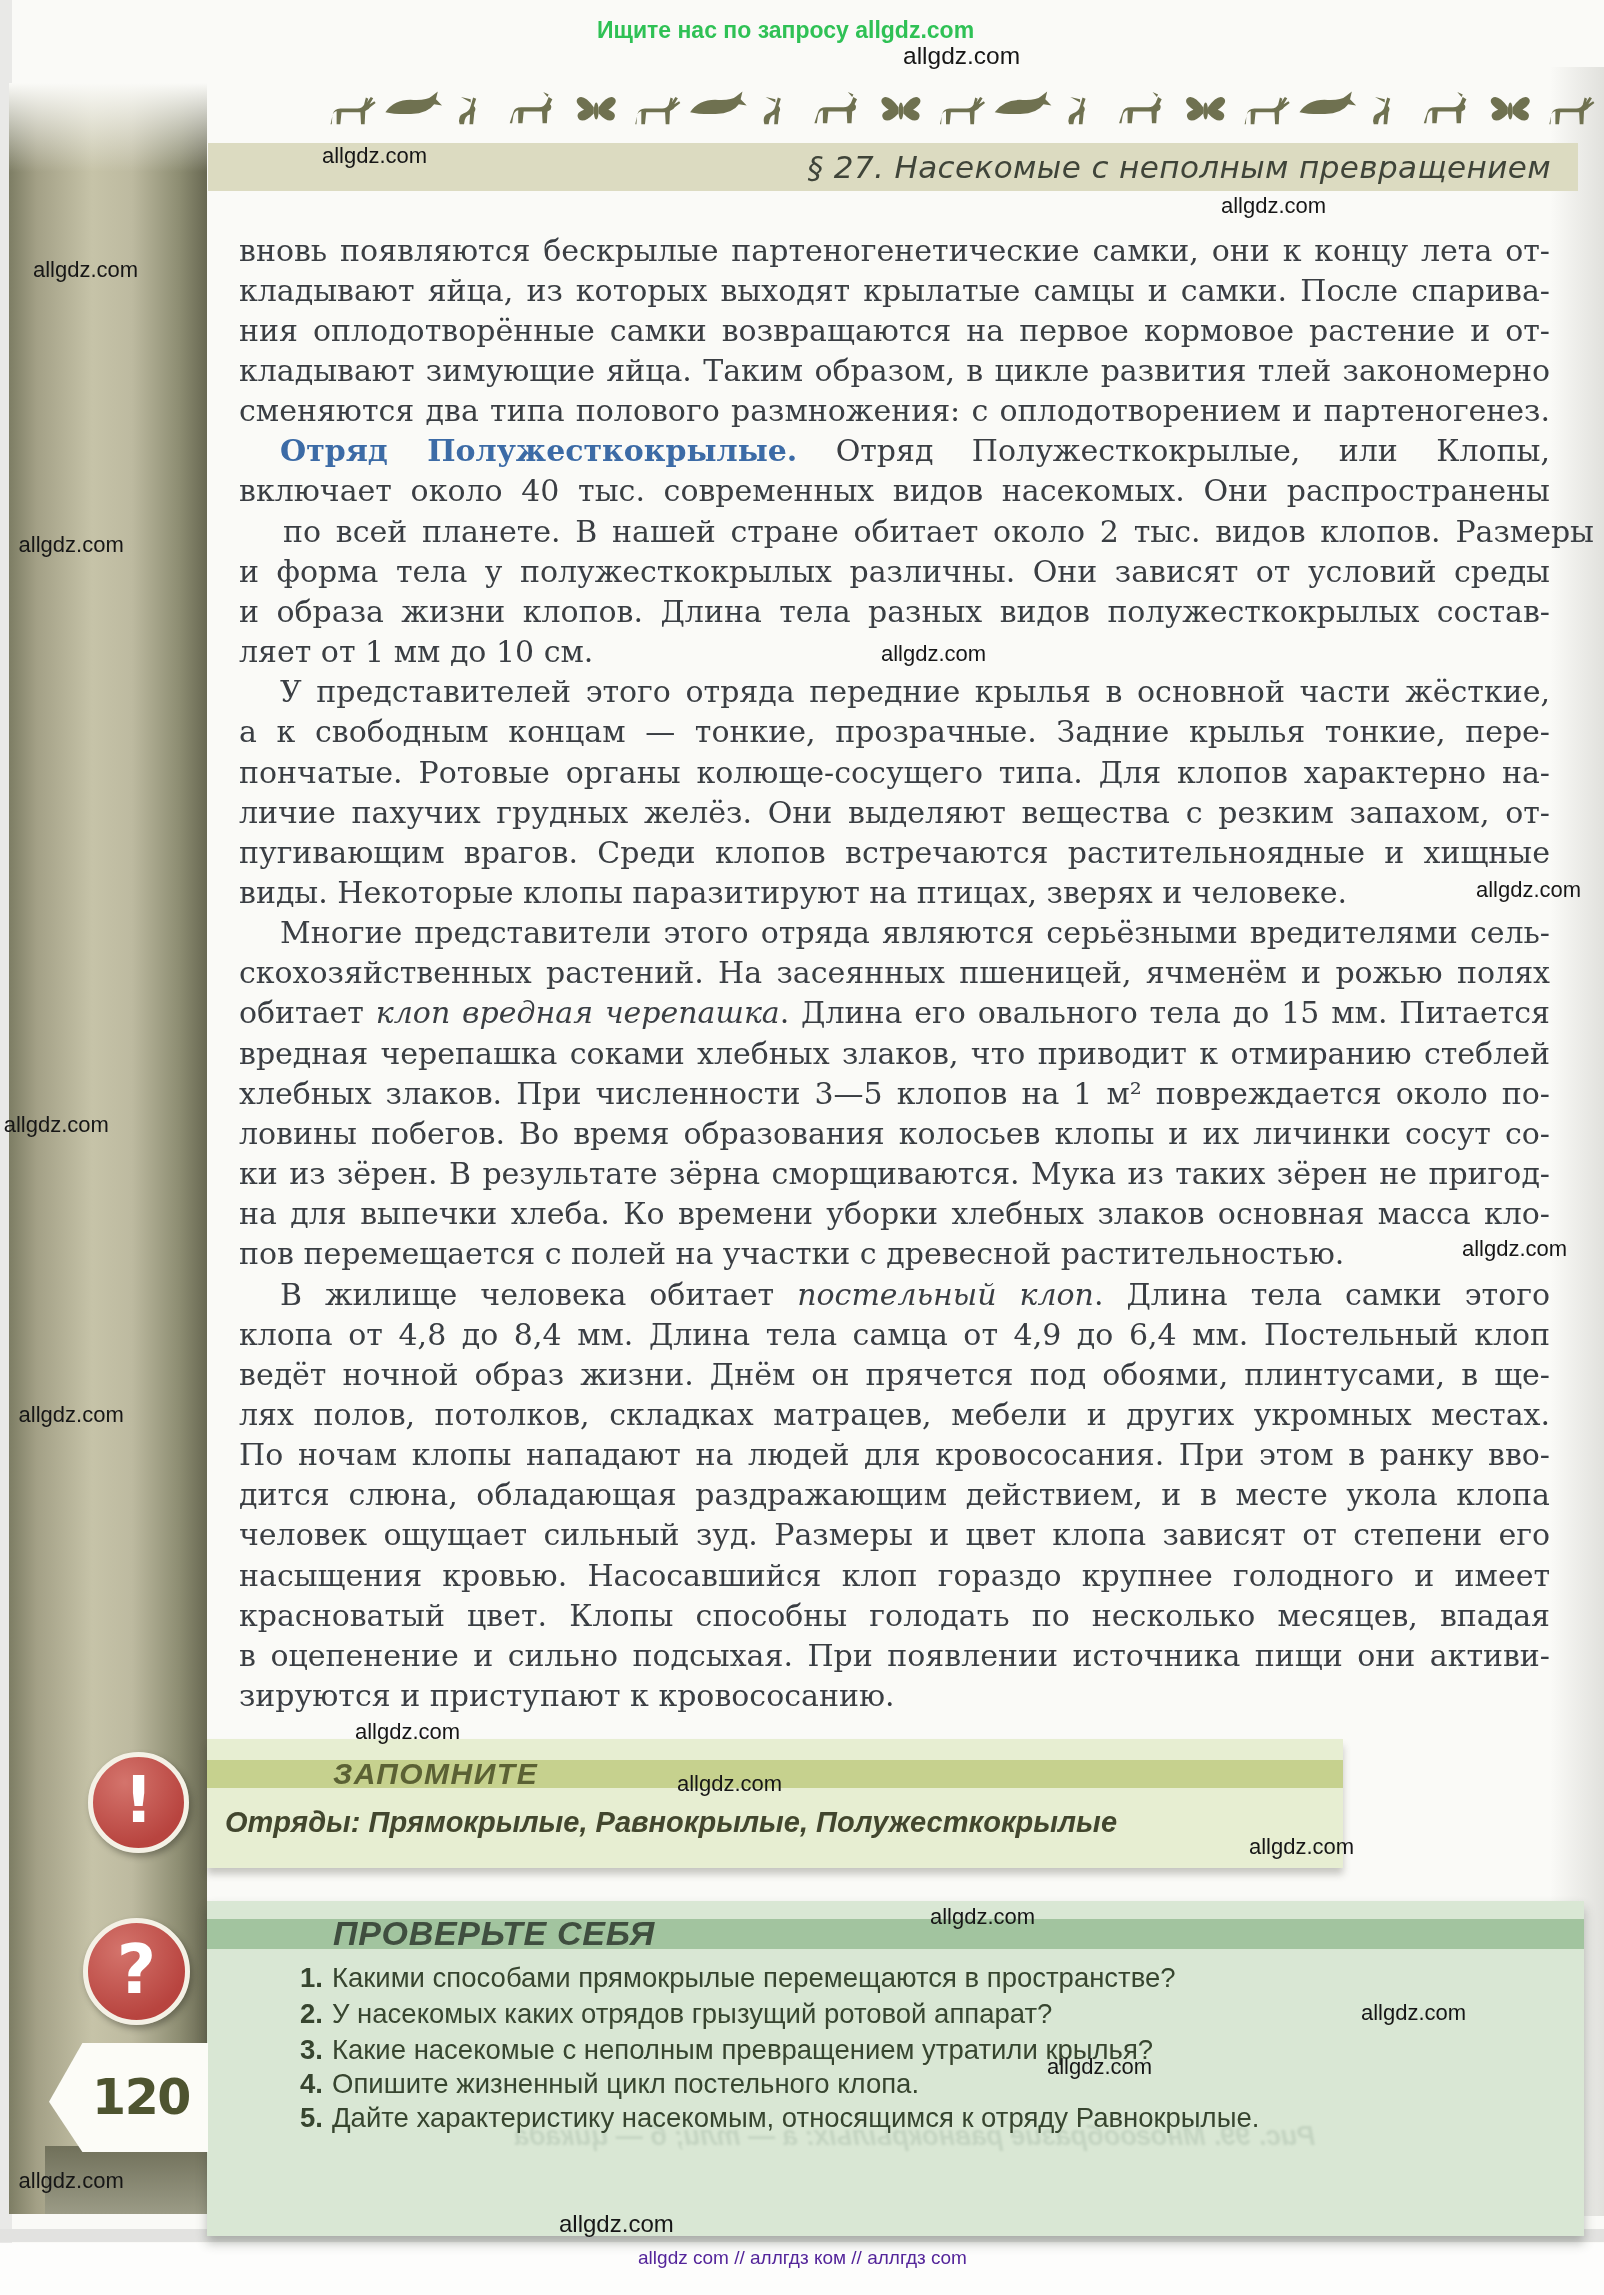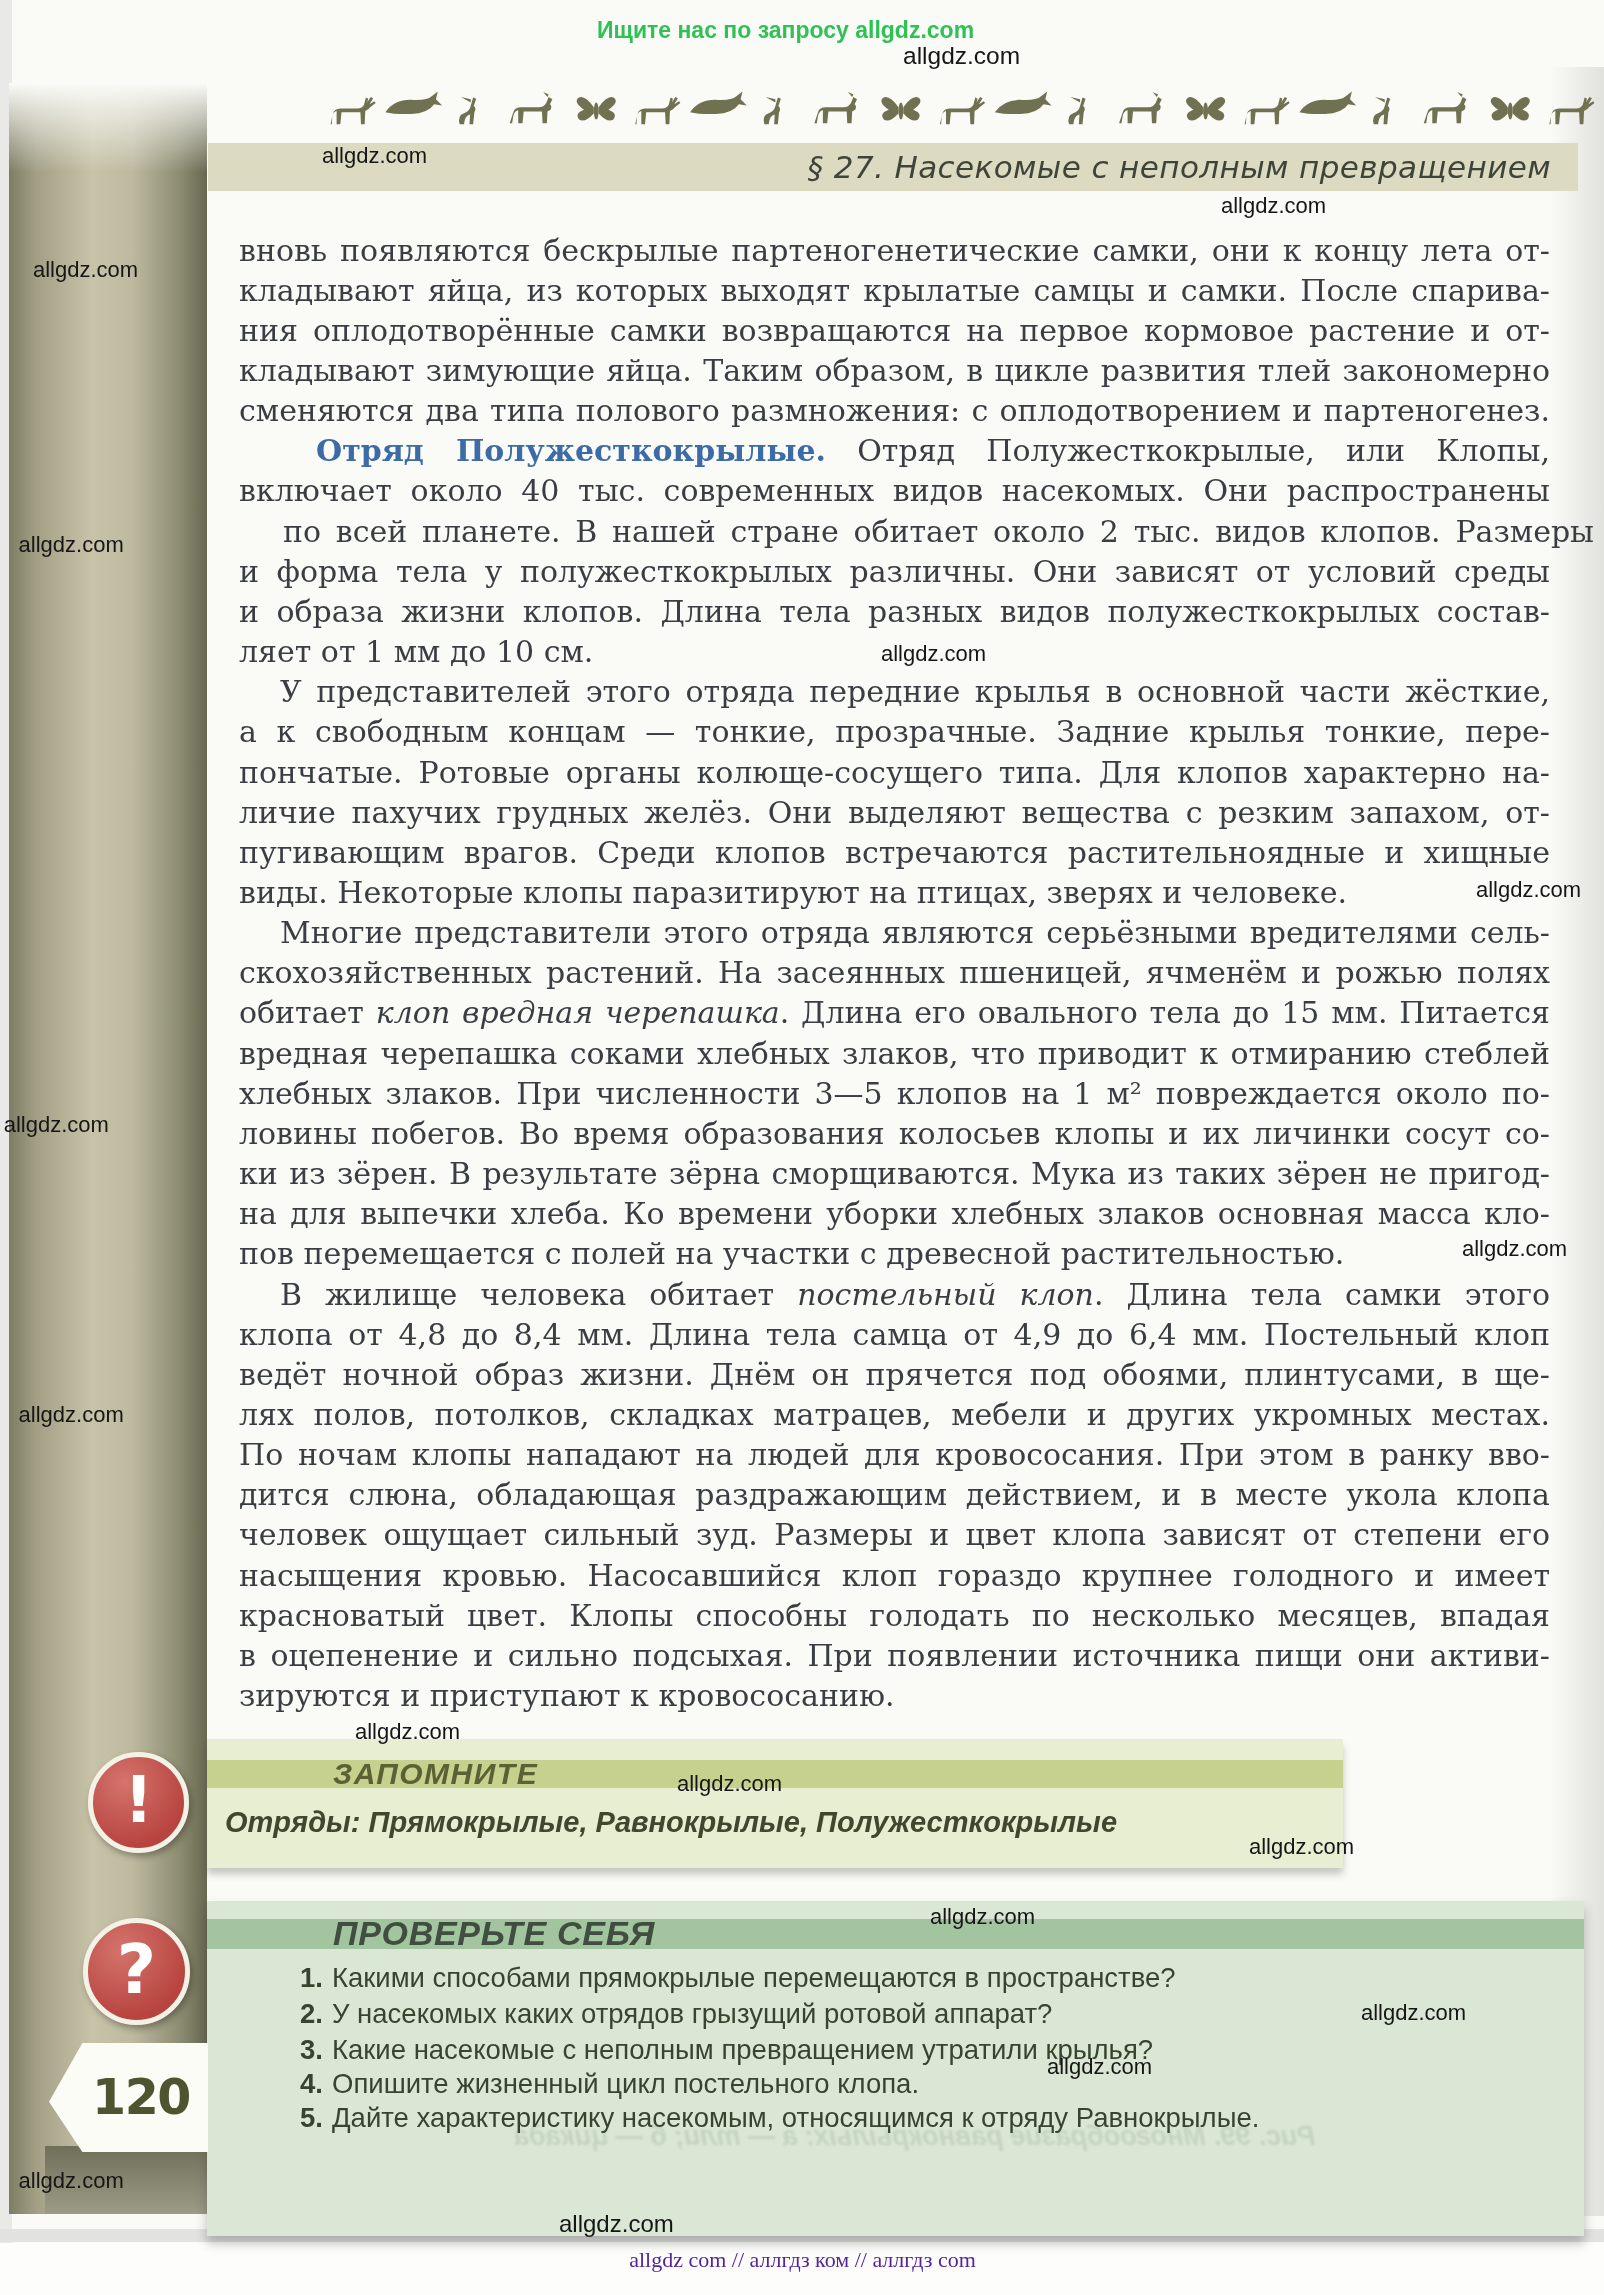--- a/index.html
+++ b/index.html
@@ -21,28 +21,28 @@
   .animals{position:absolute;left:322px;top:89px;height:39px;z-index:3;}
   .hdr-band{position:absolute;left:208px;top:143px;width:1370px;height:48px;z-index:3;
     background:var(--band-olive,#dcdbc1);}
   .hdr-title{position:absolute;right:54px;top:149px;z-index:4;font-family:"DejaVu Sans",sans-serif;
     font-style:italic;font-size:31px;color:#3f4439;letter-spacing:0.4px;white-space:nowrap;}
   
   .bl{position:absolute;left:239px;width:1311px;height:40px;line-height:40px;font-size:30px;
     color:var(--body-text,#3a3e43);text-align:justify;text-align-last:justify;white-space:nowrap;z-index:3;}
   .bl.endline{text-align-last:left;}
   .bl.ind{text-indent:41px;}
-  .bl .lead{color:var(--accent-blue,#3c6ba6);font-weight:bold;margin-left:36px;}
+  .bl .lead{color:var(--accent-blue,#3c6ba6);font-weight:bold;}
   .bl .i{font-style:italic;}
   
   .wm{position:absolute;z-index:7;font-family:"Liberation Sans",sans-serif;color:#161616;white-space:nowrap;}
   .banner{position:absolute;left:50%;top:17px;transform:translateX(-4.5%) translateX(-50%);z-index:7;
     font-family:"Liberation Sans",sans-serif;font-size:23px;color:var(--banner-green,#2fc155);white-space:nowrap;font-weight:bold;}
   .footer-wm{position:absolute;left:50%;top:2247px;transform:translateX(-50%);z-index:7;
-    font-family:Liberation Serif, serif;font-size:22px;color:var(--footer-purple,#54259a);white-space:nowrap;}
+    font-family:Liberation Sans, sans-serif;font-size:19px;color:var(--footer-purple,#54259a);white-space:nowrap;}
   
   .rem-box{position:absolute;left:207px;top:1739px;width:1136px;height:129px;z-index:3;
     background:var(--remember-bg,#e7eed2);box-shadow:0 6.7px 7.4px rgba(60,60,50,0.28);}
   .rem-band{position:absolute;left:0;top:21px;width:100%;height:28px;background:var(--remember-band,#c6d18e);}
   .rem-head{position:absolute;left:126px;top:18px;font-family:"Liberation Sans",sans-serif;
     font-weight:bold;font-style:italic;font-size:30px;color:#5b6134;letter-spacing:1.5px;}
   .rem-line{position:absolute;left:18px;top:67px;font-family:"Liberation Sans",sans-serif;
     font-weight:bold;font-style:italic;font-size:29px;color:#42462e;white-space:nowrap;text-align:right;}
   .chk-box{position:absolute;left:207px;top:1901px;width:1377px;height:335px;z-index:3;
     background:var(--check-bg,#d9e7d4);box-shadow:0 7.4px 10.4px rgba(50,60,50,0.32);}

